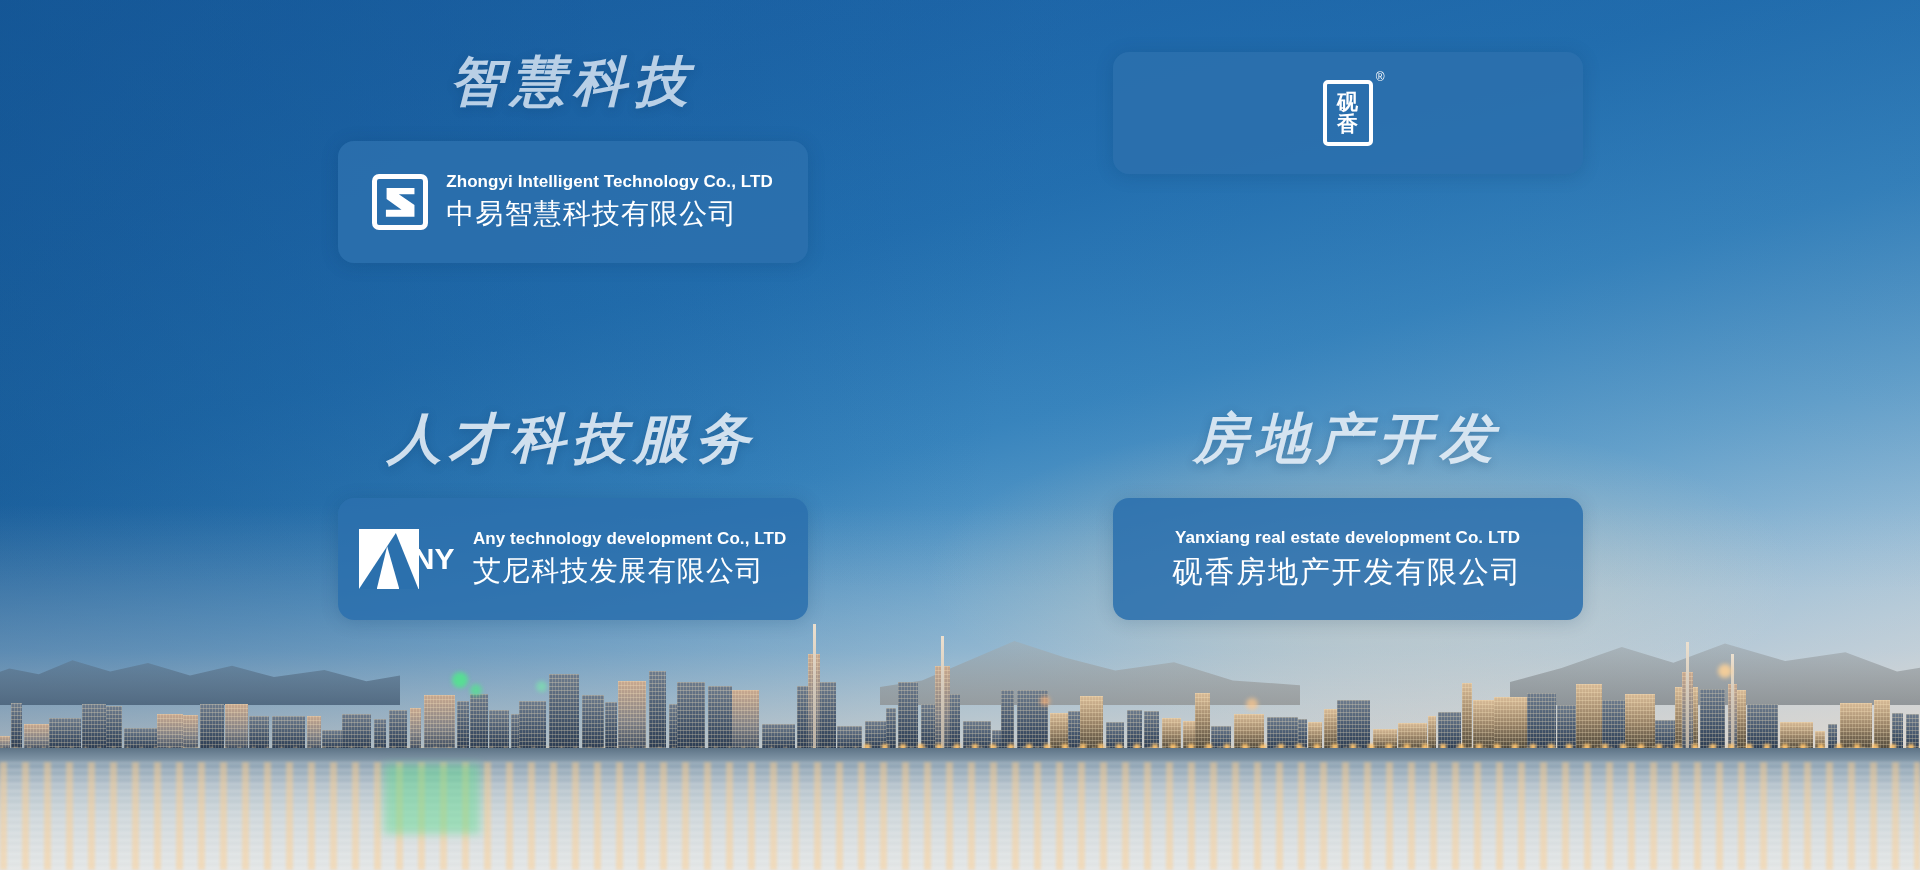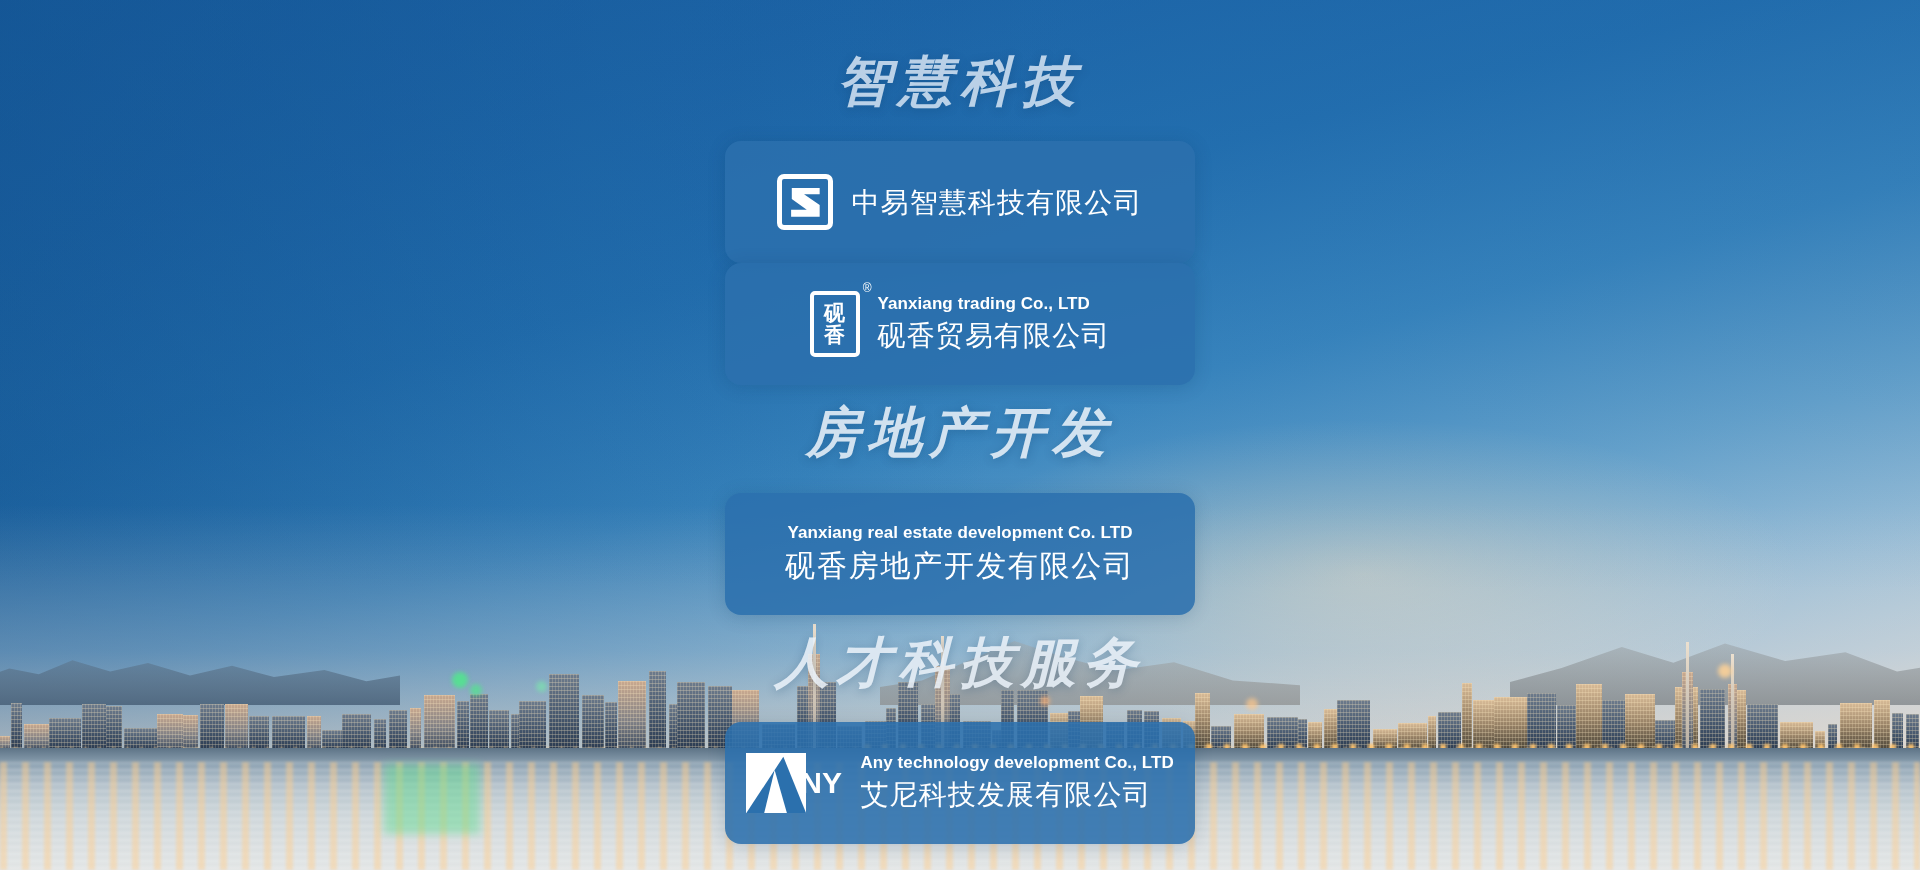--- a/index.html
+++ b/index.html
@@ -119,21 +119,21 @@
   .veil {
     position:absolute; inset:0;
     background:linear-gradient(to bottom, rgba(24,94,160,.30) 0%, rgba(30,105,170,.12) 45%, rgba(40,120,180,0) 68%);
     pointer-events:none;
   }
 
   
   #content {
     position:absolute; inset:0;
     display:grid;
-    grid-template-columns:1fr;
+    grid-template-columns:1fr 1fr;
     grid-template-rows:1fr 1fr;
     padding:52px 230px 140px 230px;
     column-gap:90px;
     row-gap:0px;
   }
   .cell { display:flex; flex-direction:column; align-items:center; }
   .cell.row2 { justify-content:flex-start; padding-top:18px; }
 
   .seg-title {
     font-size:54px;
@@ -368,58 +368,55 @@
 
   <div class="cell">
     <div class="seg-title">智慧科技</div>
     <div class="card">
       <div class="logo">
         <div class="logo-zy">
             <span class="zglyph"></span>
           </div>
       </div>
       <div class="card-text">
+        <div class="en">Zhongyi Intelligent Technology Co., LTD</div>
         <div class="zh">中易智慧科技有限公司</div>
       </div>
     </div>
   </div>
 
   <div class="cell">
     <div class="card">
       <div class="logo">
         <div class="logo-yx">
           <span>砚</span>
           <span>香</span>
         </div>
         <span class="reg-mark">®</span>
       </div>
+    </div>
+  </div>
+
+  <div class="cell row2">
+    <div class="seg-title">人才科技服务</div>
+    <div class="card">
+      <div class="logo logo-any">
+        <div class="any-sq"></div>
+        <div class="any-txt">NY</div>
+      </div>
       <div class="card-text">
-        <div class="en">Yanxiang trading Co., LTD</div>
-        <div class="zh">砚香贸易有限公司</div>
+        <div class="en">Any technology development Co., LTD</div>
+        <div class="zh">艾尼科技发展有限公司</div>
       </div>
     </div>
   </div>
 
   <div class="cell row2">
     <div class="seg-title">房地产开发</div>
     <div class="card no-logo">
       <div class="card-text">
         <div class="en">Yanxiang real estate development Co. LTD</div>
         <div class="zh">砚香房地产开发有限公司</div>
       </div>
     </div>
   </div>
 
-  <div class="cell row2">
-    <div class="seg-title">人才科技服务</div>
-    <div class="card">
-      <div class="logo logo-any">
-        <div class="any-sq"></div>
-        <div class="any-txt">NY</div>
-      </div>
-      <div class="card-text">
-        <div class="en">Any technology development Co., LTD</div>
-        <div class="zh">艾尼科技发展有限公司</div>
-      </div>
-    </div>
-  </div>
-
 </div>
 
 </body></html>

